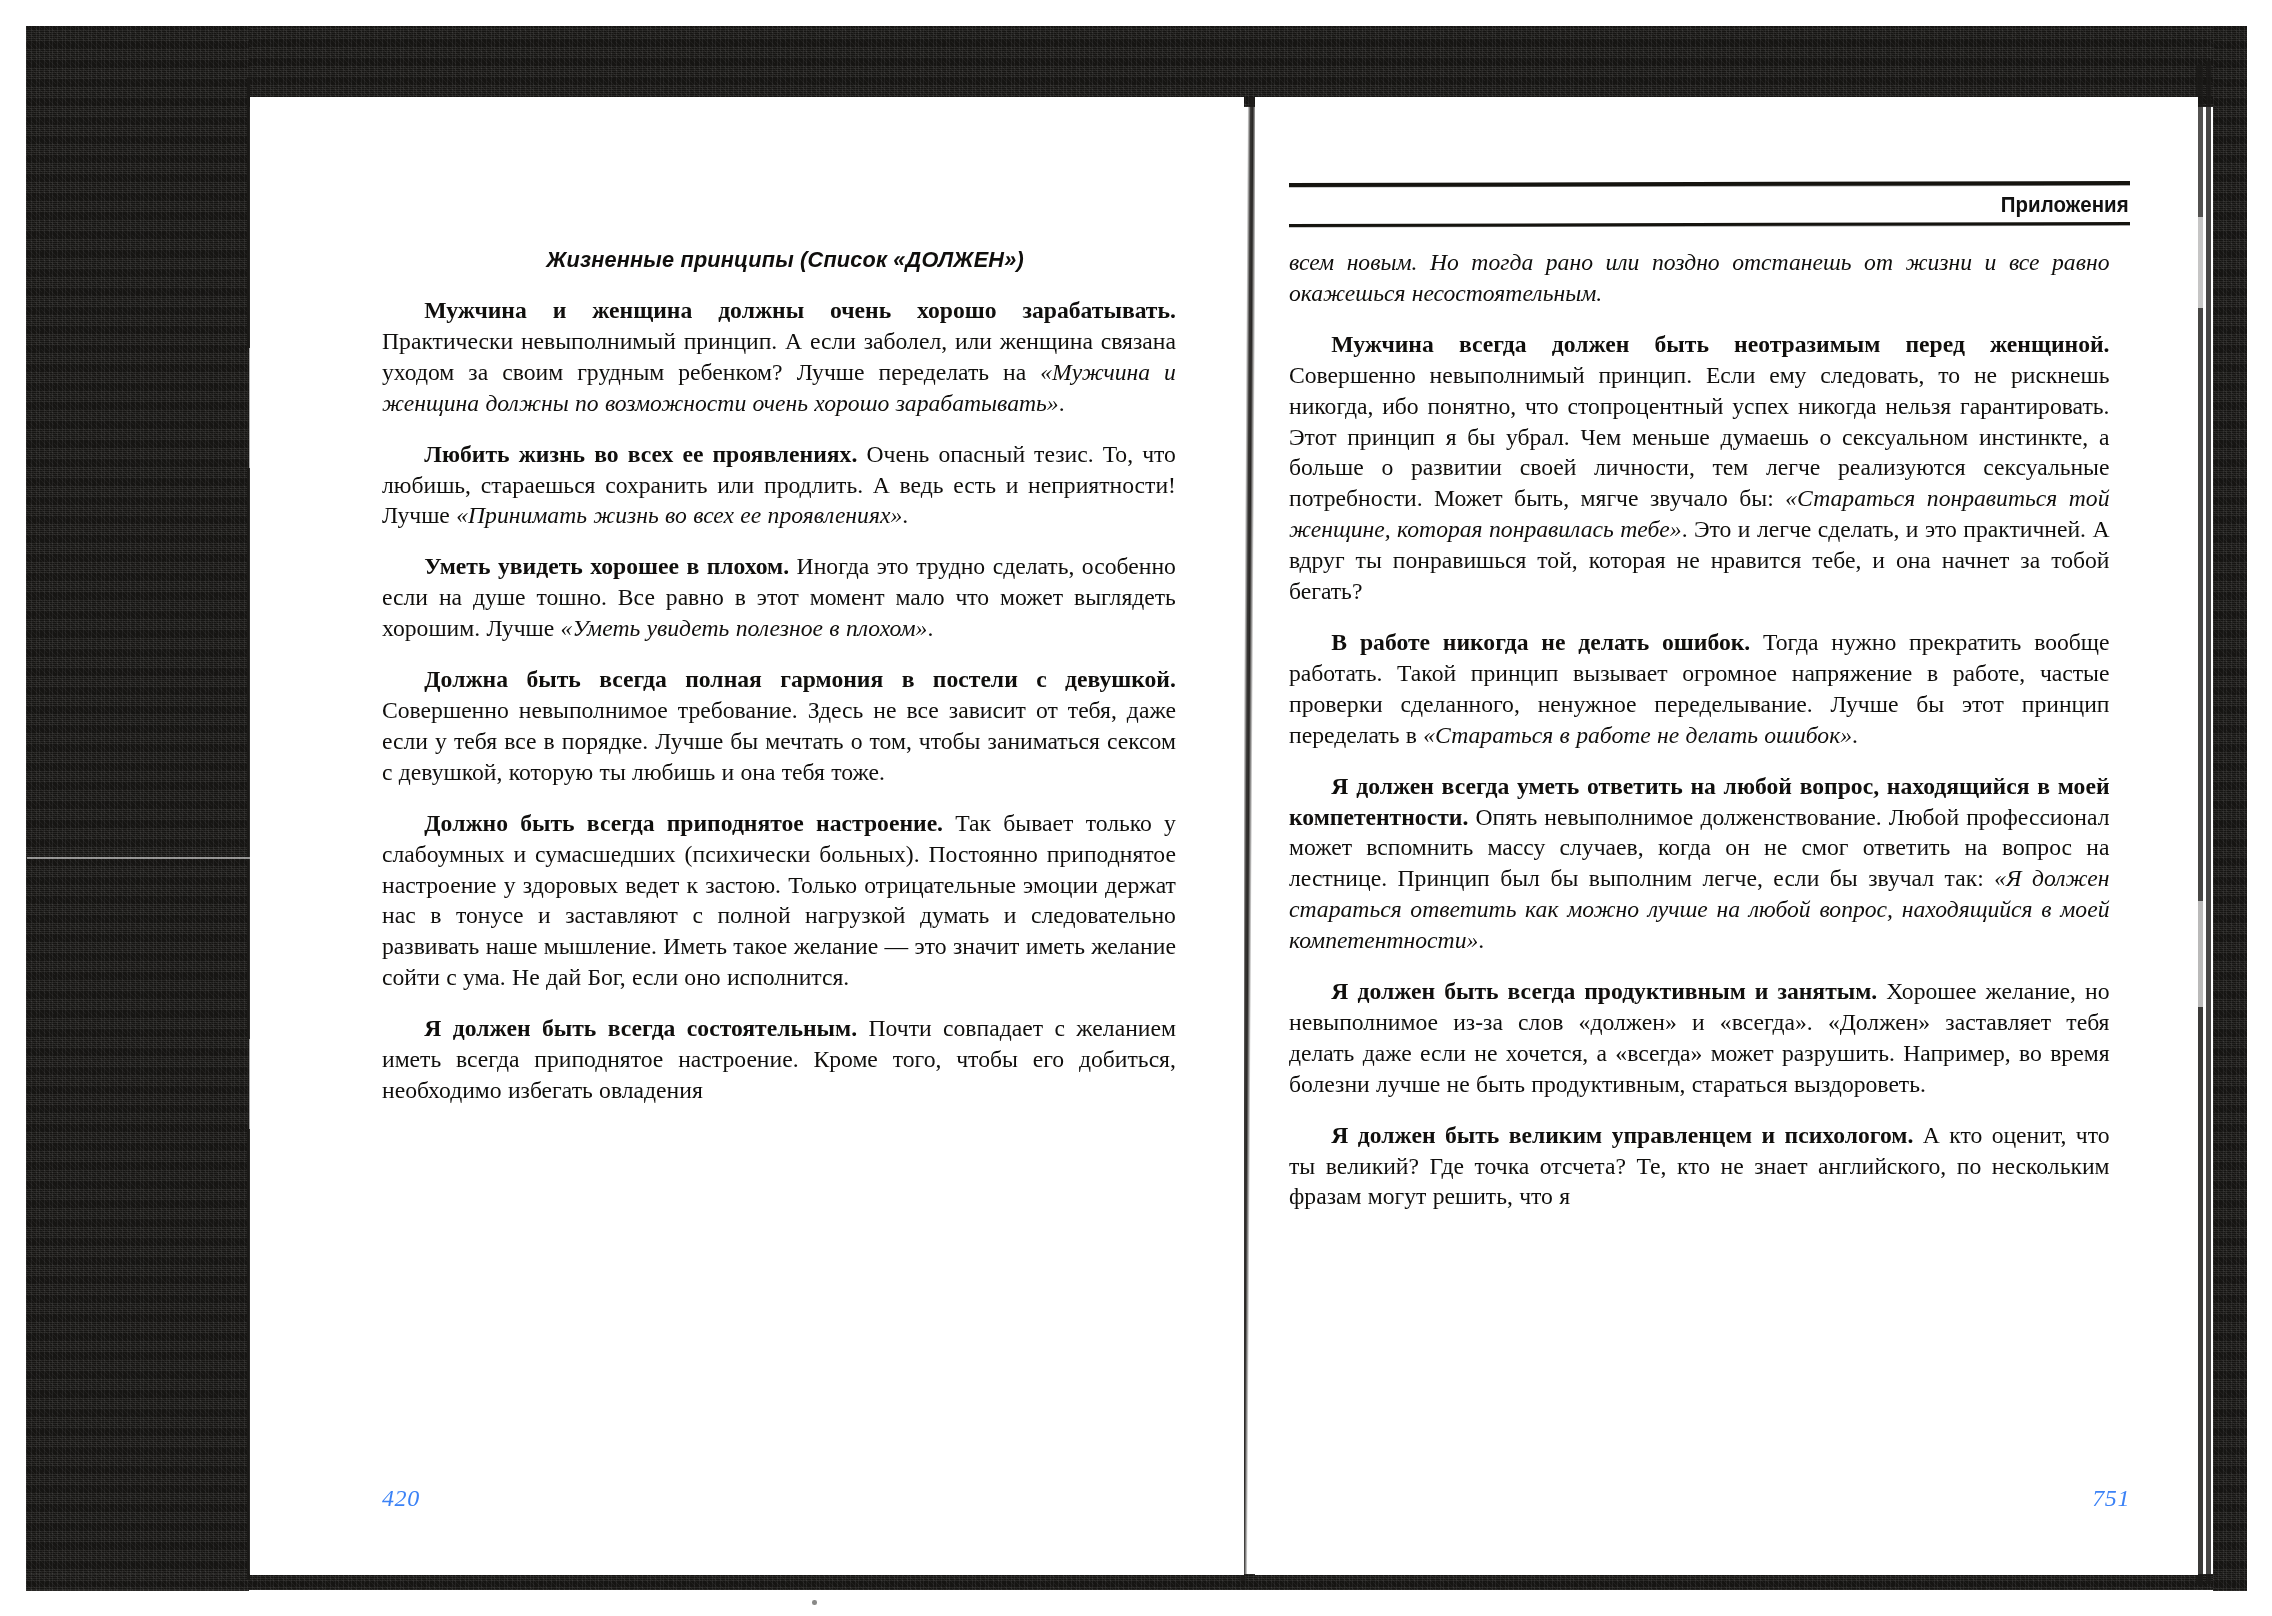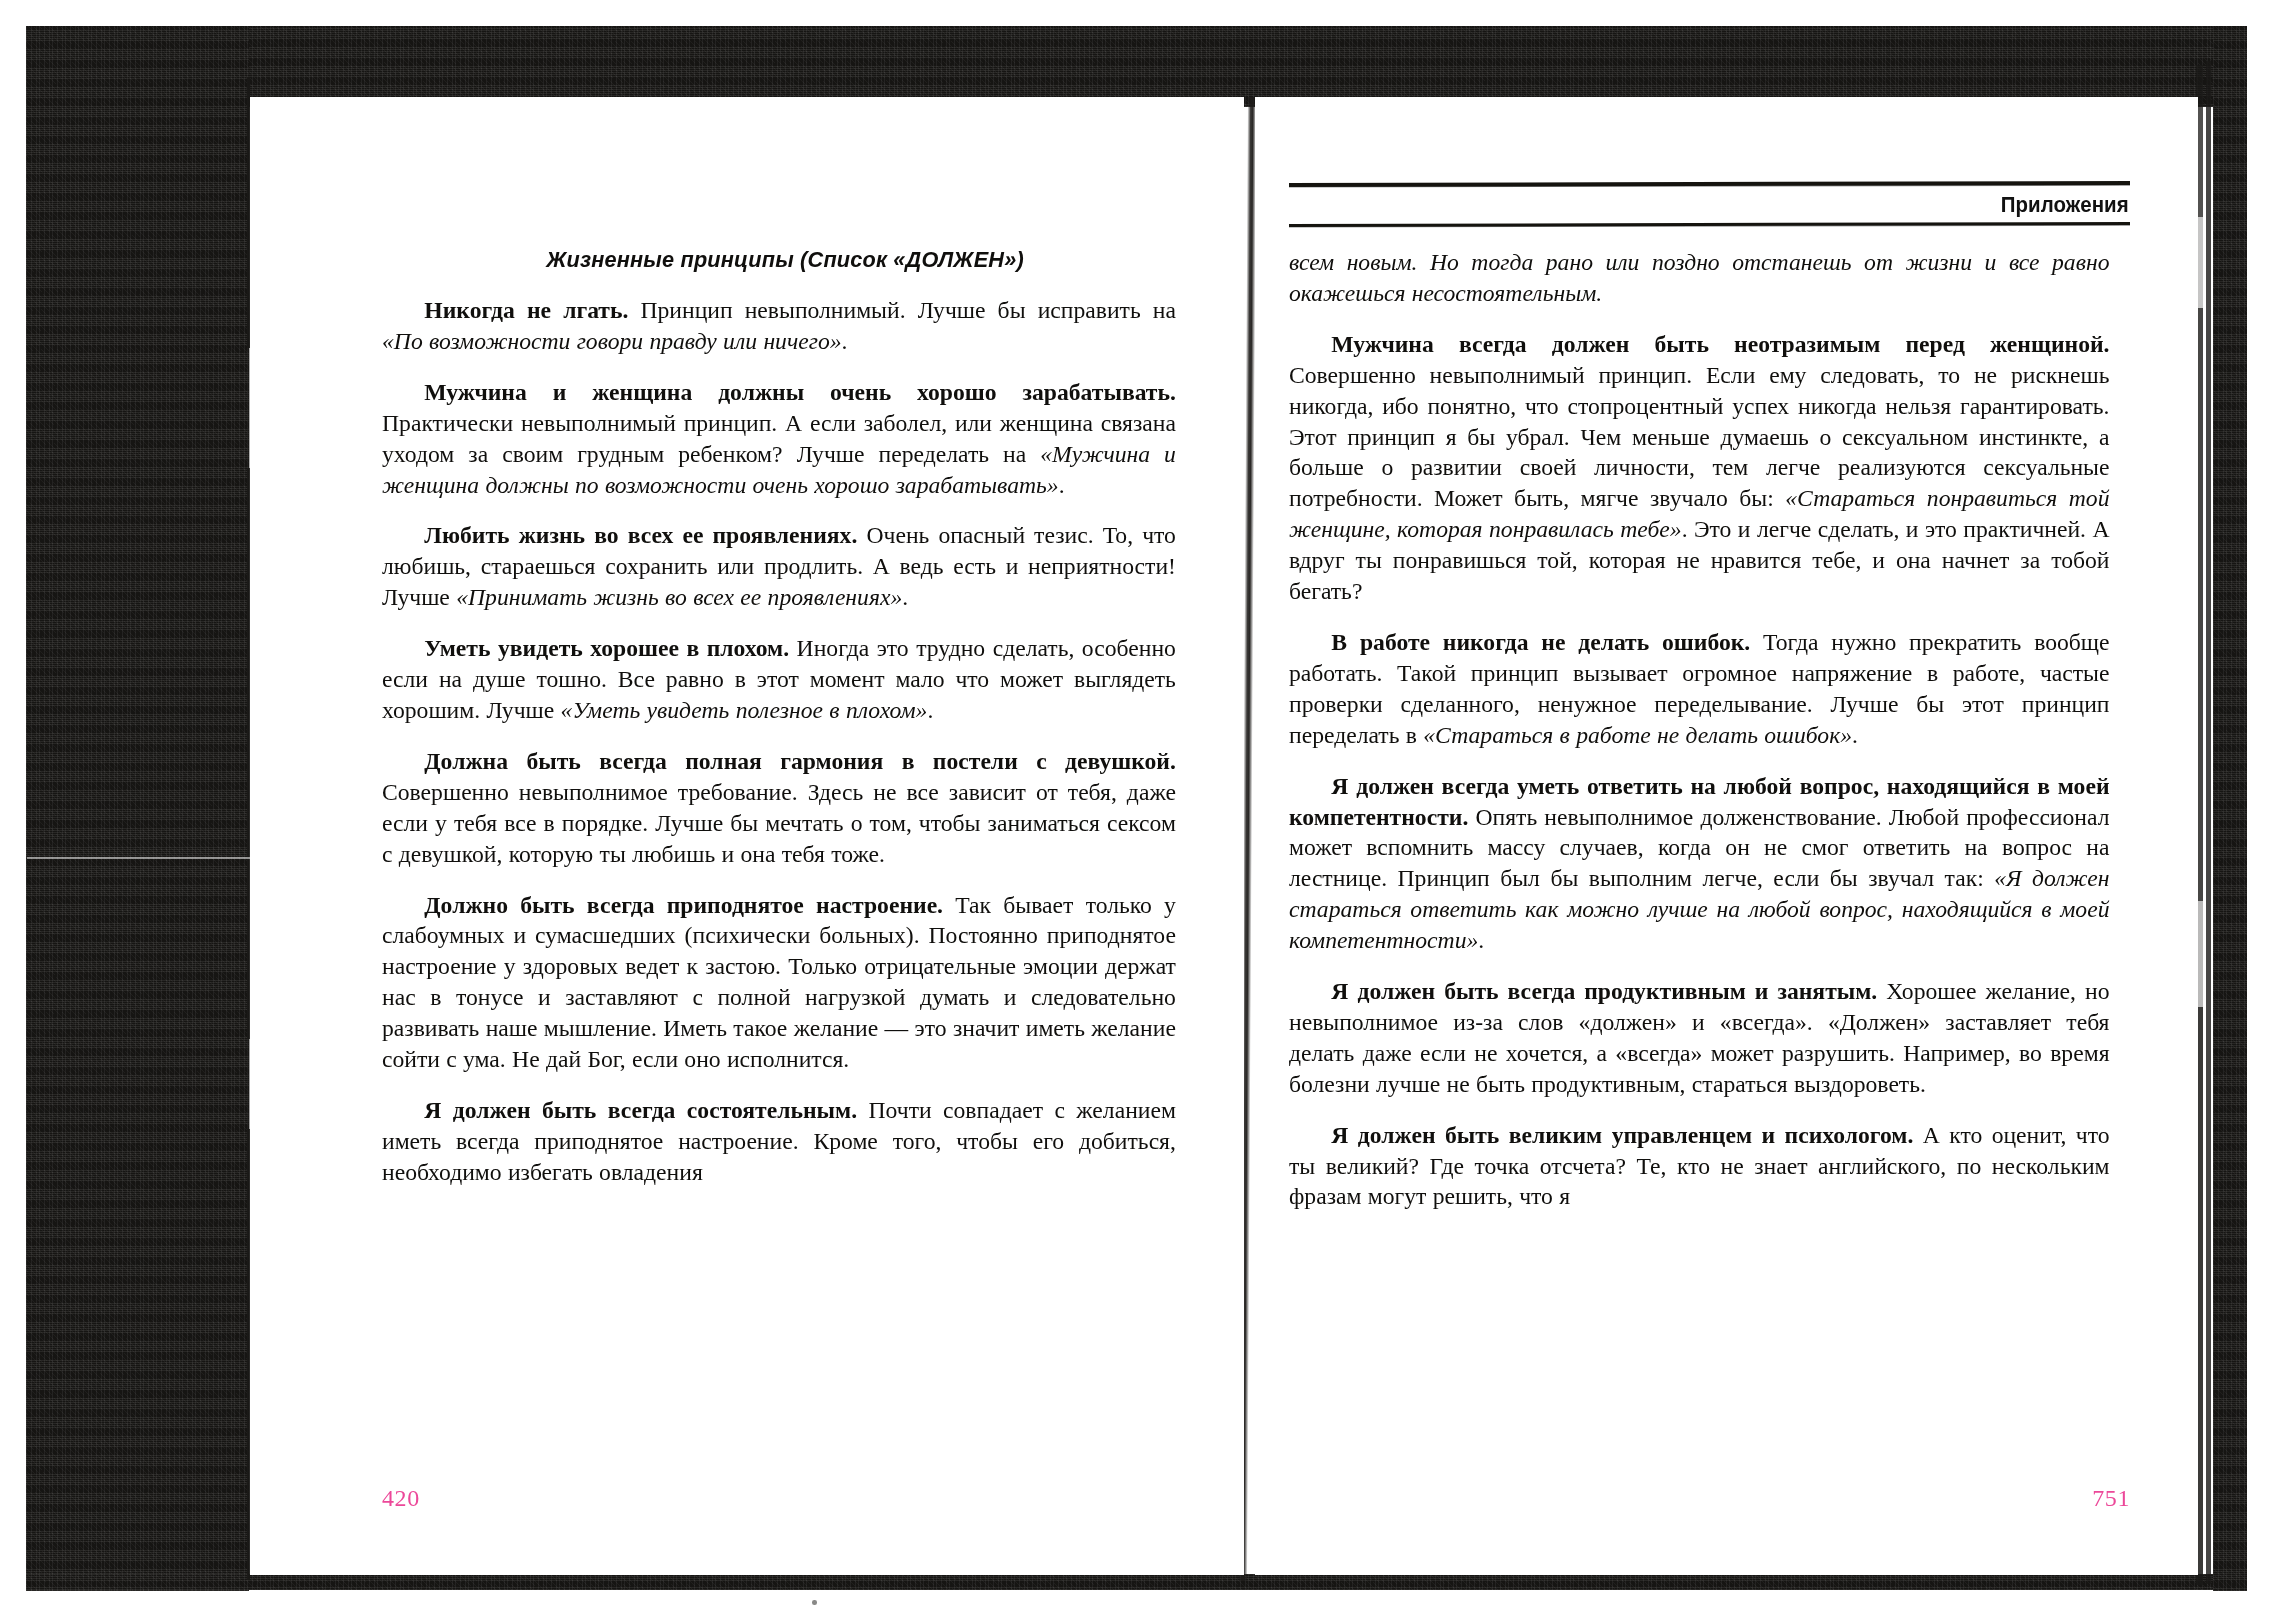--- a/index.html
+++ b/index.html
@@ -194,22 +194,23 @@
     display: block;
     transform: scaleX(.985);
     transform-origin: left top;
   }
 
   
   .folio {
     position: absolute;
     bottom: 63px;
     font-size: 24px;
-    color: #ec4899;
+    color: #3b82f6;
     letter-spacing: 0.6px;
+    font-style: italic;
   }
   .page-left  .folio { left: 0; }
   .page-right .folio { right: 0; }
 
   
   .speck {
     position: absolute;
     background: #4a4a46;
     border-radius: 50%;
     opacity: .65;
@@ -244,23 +245,20 @@
   <div class="speck" style="left:812px;top:1600px;width:4.5px;height:4.5px;"></div>
 
   <div class="page page-left">
     <div class="page-inner">
 
 
       <div class="body">
 
         <h2 class="section-title">Жизненные принципы (Список «ДОЛЖЕН»)</h2>
 
-        <p class="para">
-            <span class="squeeze"><span class="lead">Никогда не лгать.</span><span> Принцип невыполнимый. Лучше бы исправить на </span><span class="q">«По возможности говори правду или ничего»</span><span>.</span></span>
-          </p>
 
         <p class="para">
             <span class="squeeze"><span class="lead">Мужчина и женщина должны очень хорошо зарабатывать.</span><span> Практически невыполнимый принцип. А если заболел, или женщина связана уходом за своим грудным ребенком? Лучше переделать на </span><span class="q">«Мужчина и женщина должны по возможности очень хорошо зарабатывать»</span><span>.</span></span>
           </p>
 
         <p class="para">
             <span class="squeeze"><span class="lead">Любить жизнь во всех ее проявлениях.</span><span> Очень опасный тезис. То, что любишь, стараешься сохранить или продлить. А ведь есть и неприятности! Лучше </span><span class="q">«Принимать жизнь во всех ее проявлениях»</span><span>.</span></span>
           </p>
 
         <p class="para">

